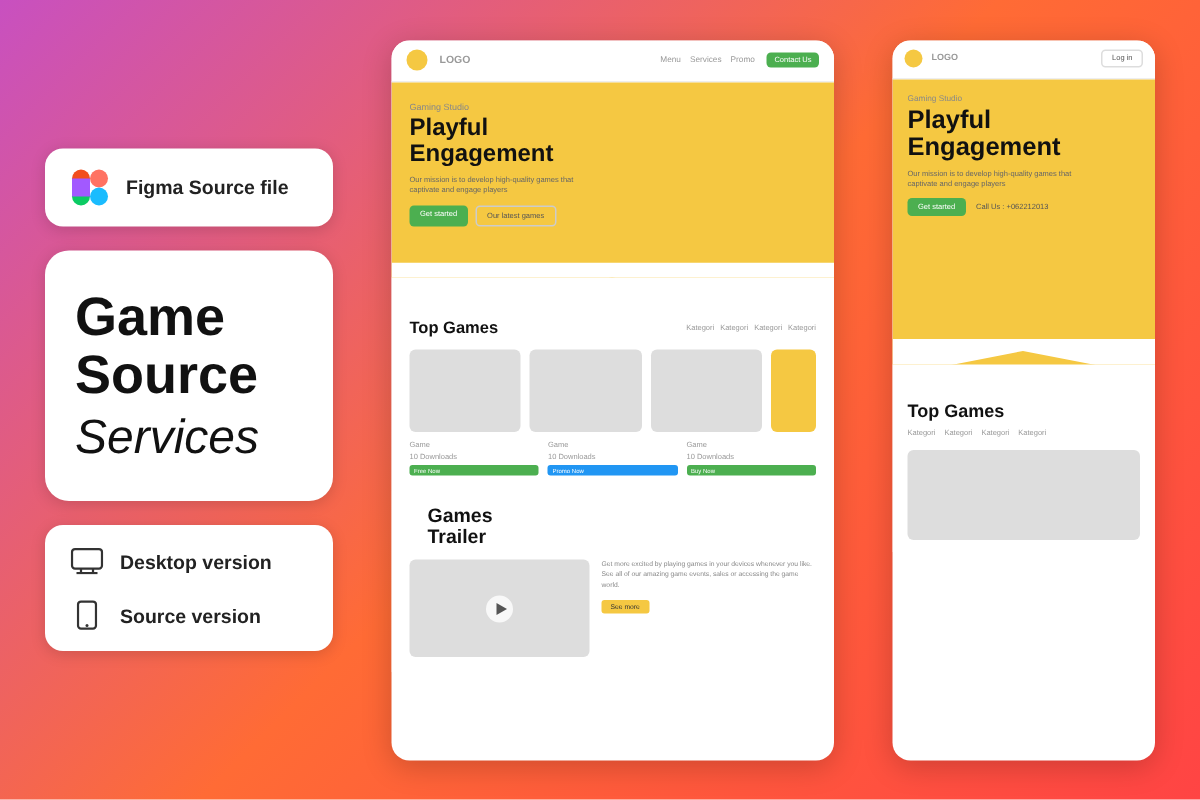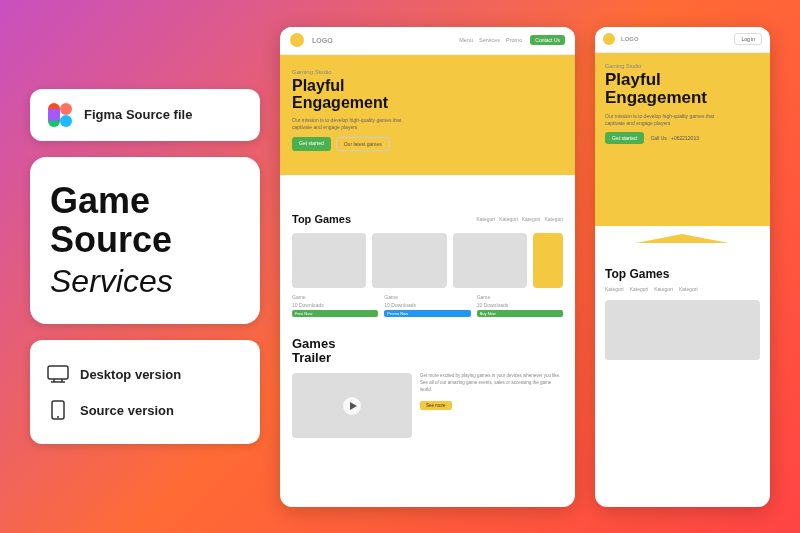--- a/index.html
+++ b/index.html
@@ -20,21 +20,21 @@
       height: 533px;
       display: flex;
       align-items: center;
       justify-content: space-between;
       padding: 30px 30px;
       position: relative;
     }
 
     
     .left-panel {
-      width: 230px;
+      width: 192px;
       display: flex;
       flex-direction: column;
       gap: 16px;
       flex-shrink: 0;
     }
 
     .figma-badge {
       background: white;
       border-radius: 12px;
       padding: 12px 16px;
@@ -77,21 +77,21 @@
       font-style: italic;
       color: #111;
       line-height: 1.2;
       display: block;
       margin-top: 2px;
     }
 
     .version-card {
       background: white;
       border-radius: 12px;
-      padding: 22px 16px;
+      padding: 12px 16px;
       display: flex;
       flex-direction: column;
       gap: 12px;
       box-shadow: 0 2px 10px rgba(0,0,0,0.15);
       justify-content: flex-end;
     }
 
     .version-item {
       display: flex;
       align-items: center;
@@ -310,20 +310,21 @@
       padding: 10px 12px;
       background: white;
     }
 
     .trailer-title {
       font-size: 13px;
       font-weight: 900;
       color: #111;
       line-height: 1.1;
       margin-bottom: 8px;
+      margin-left: 12px;
     }
 
     .trailer-content {
       display: flex;
       gap: 8px;
     }
 
     .trailer-video {
       width: 120px;
       height: 65px;

